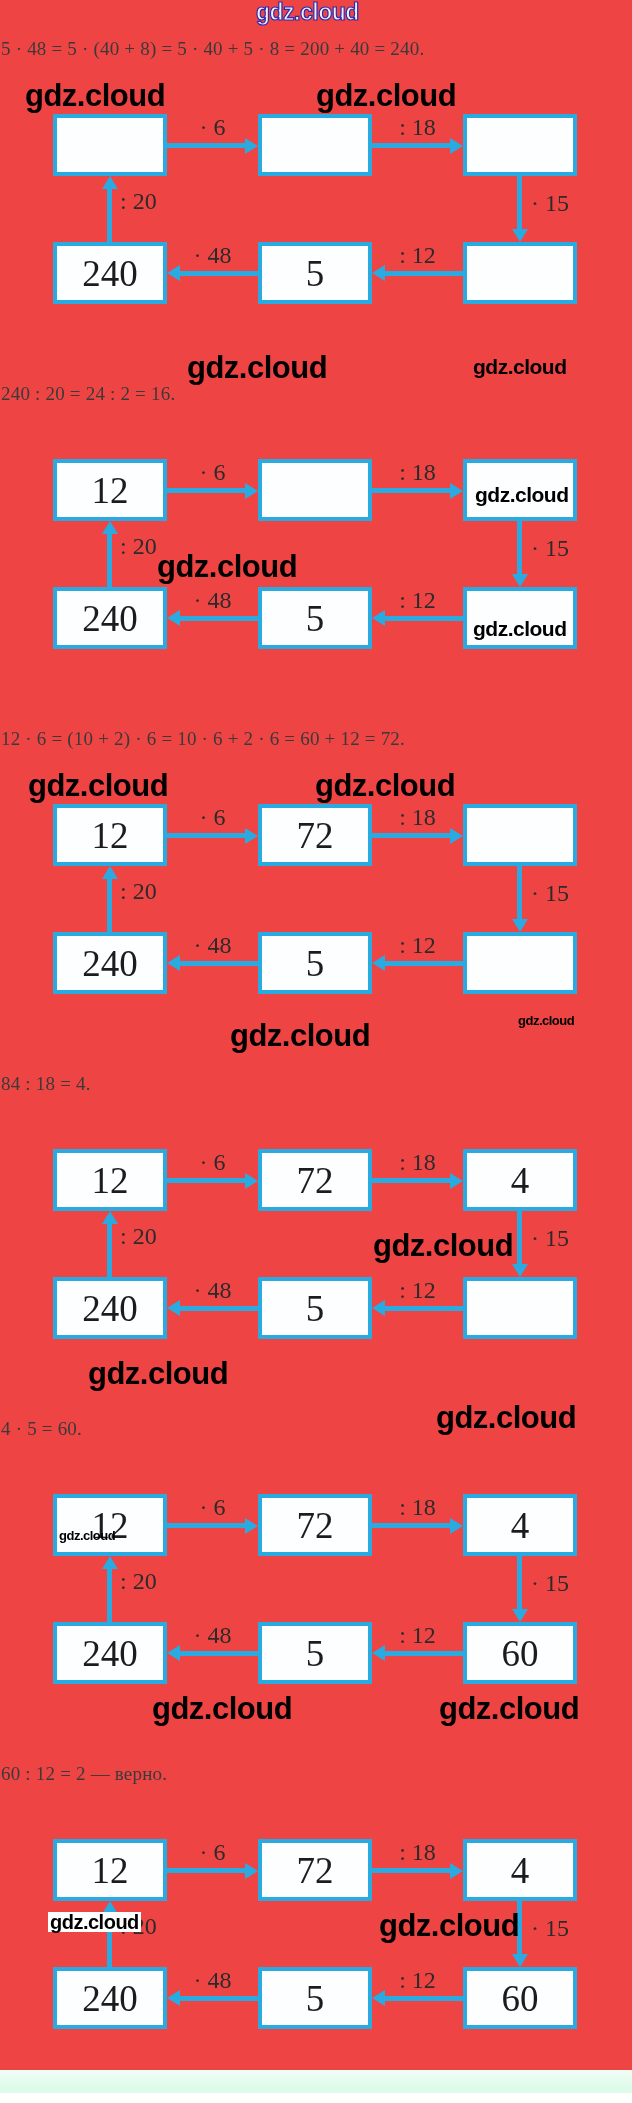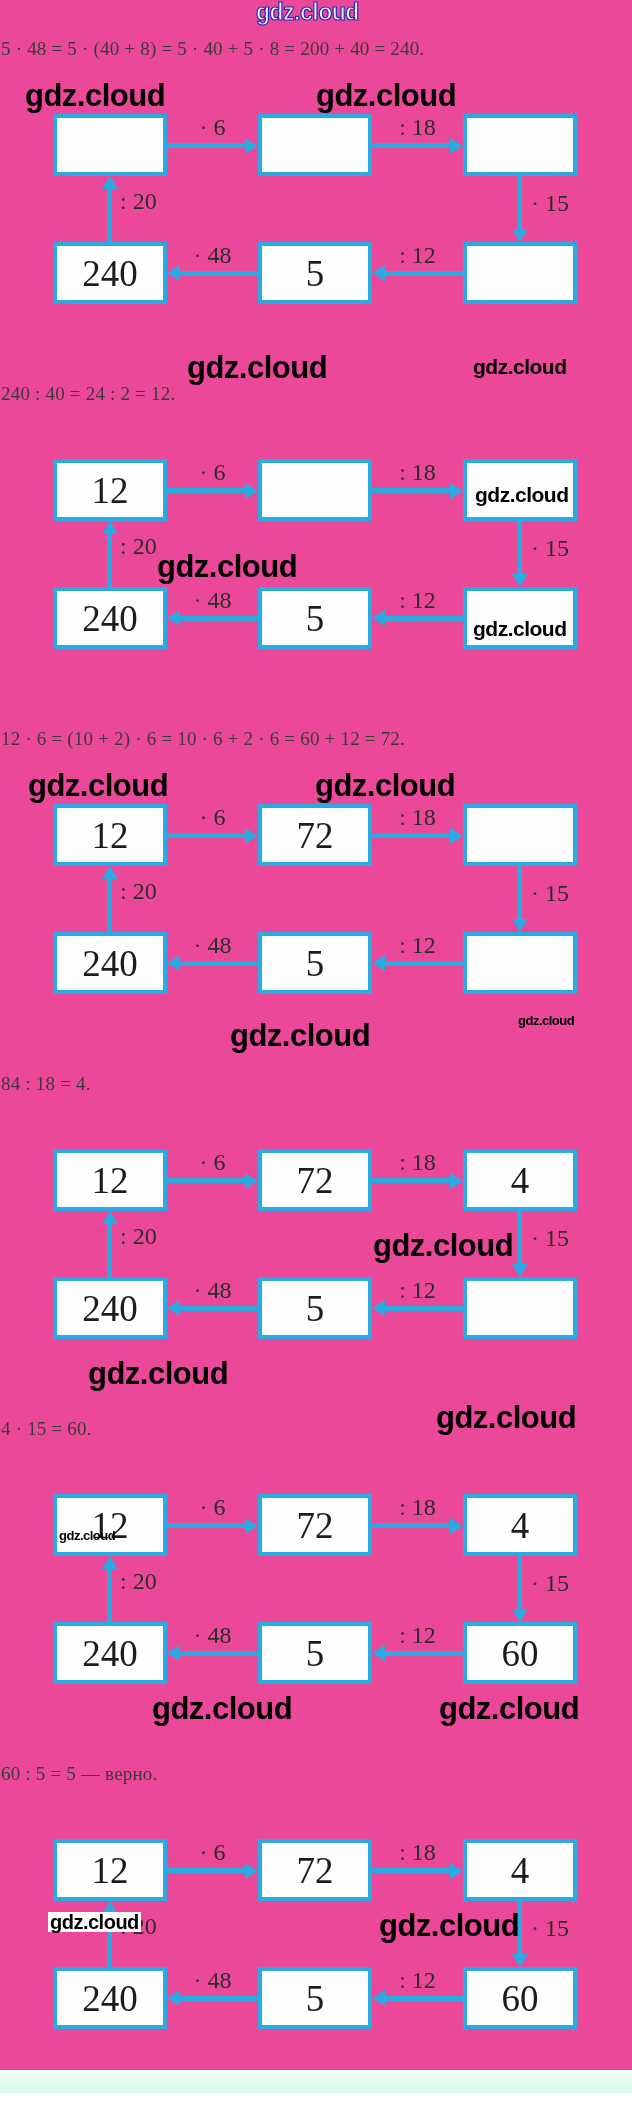--- a/index.html
+++ b/index.html
@@ -1,17 +1,17 @@
 <!DOCTYPE html>
 <html><head>
 <meta charset="utf-8">
 <style>
   html,body{margin:0;padding:0;background:#ffffff;}
   #page{
-    position:relative;width:632px;height:2093px;background:#ec4899;
+    position:relative;width:632px;height:2093px;background:#ef4444;
     overflow:hidden;font-family:"Liberation Serif",serif;
   }
   .formula{
     position:absolute;left:1px;font-size:19px;color:#3a3a3a;
     letter-spacing:.2px;white-space:nowrap;
   }
   .diagram{position:absolute;left:0;width:632px;height:190px;}
   .vbox{
     position:absolute;width:114px;height:62px;box-sizing:border-box;
     border:4px solid #29abe2;background:#fdfeff;
@@ -80,21 +80,21 @@
         <div class="hline" style="left: 385px; top: 157px; width: 78px;"></div>
         <div class="ah left" style="left: 372px; top: 151px;"></div>
         <div class="albl ctr" style="left: 372px; top: 128px;">: 12</div>
         <div class="hline" style="left: 180px; top: 157px; width: 78px;"></div>
         <div class="ah left" style="left: 167px; top: 151px;"></div>
         <div class="albl ctr" style="left: 167px; top: 128px;">· 48</div>
         <div class="vline" style="left: 107px; top: 75px; height: 53px;"></div>
         <div class="ah up" style="left: 102px; top: 62px;"></div>
         <div class="albl" style="left: 120px; top: 74px;">: 20</div>
       </div>
-      <div class="formula" style="top: 383px;">240 : 40 = 24 : 2 = 12.</div>
+      <div class="formula" style="top: 383px;">240 : 20 = 24 : 2 = 16.</div>
       <div class="diagram" style="top: 459px;">
         <div class="vbox" style="left: 53px; top: 0px;">
           <span>12</span>
         </div>
         <div class="vbox" style="left: 258px; top: 0px;">
           <span></span>
         </div>
         <div class="vbox" style="left: 463px; top: 0px;">
           <span></span>
         </div>
@@ -197,21 +197,21 @@
         <div class="hline" style="left: 385px; top: 157px; width: 78px;"></div>
         <div class="ah left" style="left: 372px; top: 151px;"></div>
         <div class="albl ctr" style="left: 372px; top: 128px;">: 12</div>
         <div class="hline" style="left: 180px; top: 157px; width: 78px;"></div>
         <div class="ah left" style="left: 167px; top: 151px;"></div>
         <div class="albl ctr" style="left: 167px; top: 128px;">· 48</div>
         <div class="vline" style="left: 107px; top: 75px; height: 53px;"></div>
         <div class="ah up" style="left: 102px; top: 62px;"></div>
         <div class="albl" style="left: 120px; top: 74px;">: 20</div>
       </div>
-      <div class="formula" style="top: 1418px;">4 · 15 = 60.</div>
+      <div class="formula" style="top: 1418px;">4 · 5 = 60.</div>
       <div class="diagram" style="top: 1494px;">
         <div class="vbox" style="left: 53px; top: 0px;">
           <span>12</span>
         </div>
         <div class="vbox" style="left: 258px; top: 0px;">
           <span>72</span>
         </div>
         <div class="vbox" style="left: 463px; top: 0px;">
           <span>4</span>
         </div>
@@ -236,21 +236,21 @@
         <div class="hline" style="left: 385px; top: 157px; width: 78px;"></div>
         <div class="ah left" style="left: 372px; top: 151px;"></div>
         <div class="albl ctr" style="left: 372px; top: 128px;">: 12</div>
         <div class="hline" style="left: 180px; top: 157px; width: 78px;"></div>
         <div class="ah left" style="left: 167px; top: 151px;"></div>
         <div class="albl ctr" style="left: 167px; top: 128px;">· 48</div>
         <div class="vline" style="left: 107px; top: 75px; height: 53px;"></div>
         <div class="ah up" style="left: 102px; top: 62px;"></div>
         <div class="albl" style="left: 120px; top: 74px;">: 20</div>
       </div>
-      <div class="formula" style="top: 1763px;">60 : 5 = 5 — верно.</div>
+      <div class="formula" style="top: 1763px;">60 : 12 = 2 — верно.</div>
       <div class="diagram" style="top: 1839px;">
         <div class="vbox" style="left: 53px; top: 0px;">
           <span>12</span>
         </div>
         <div class="vbox" style="left: 258px; top: 0px;">
           <span>72</span>
         </div>
         <div class="vbox" style="left: 463px; top: 0px;">
           <span>4</span>
         </div>

